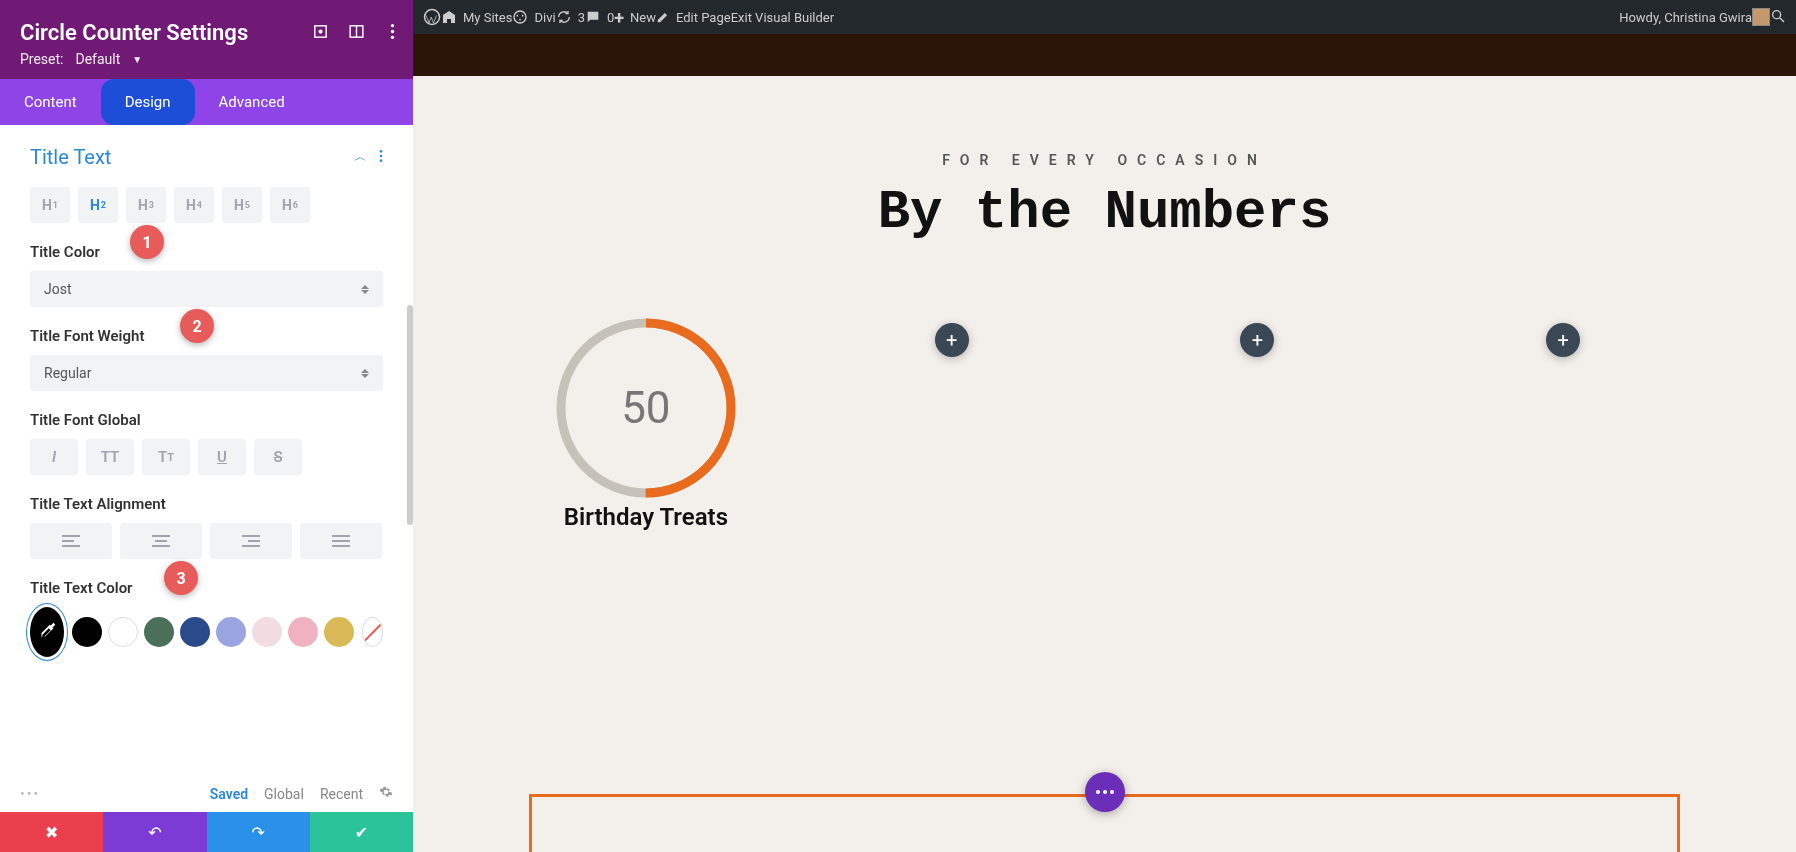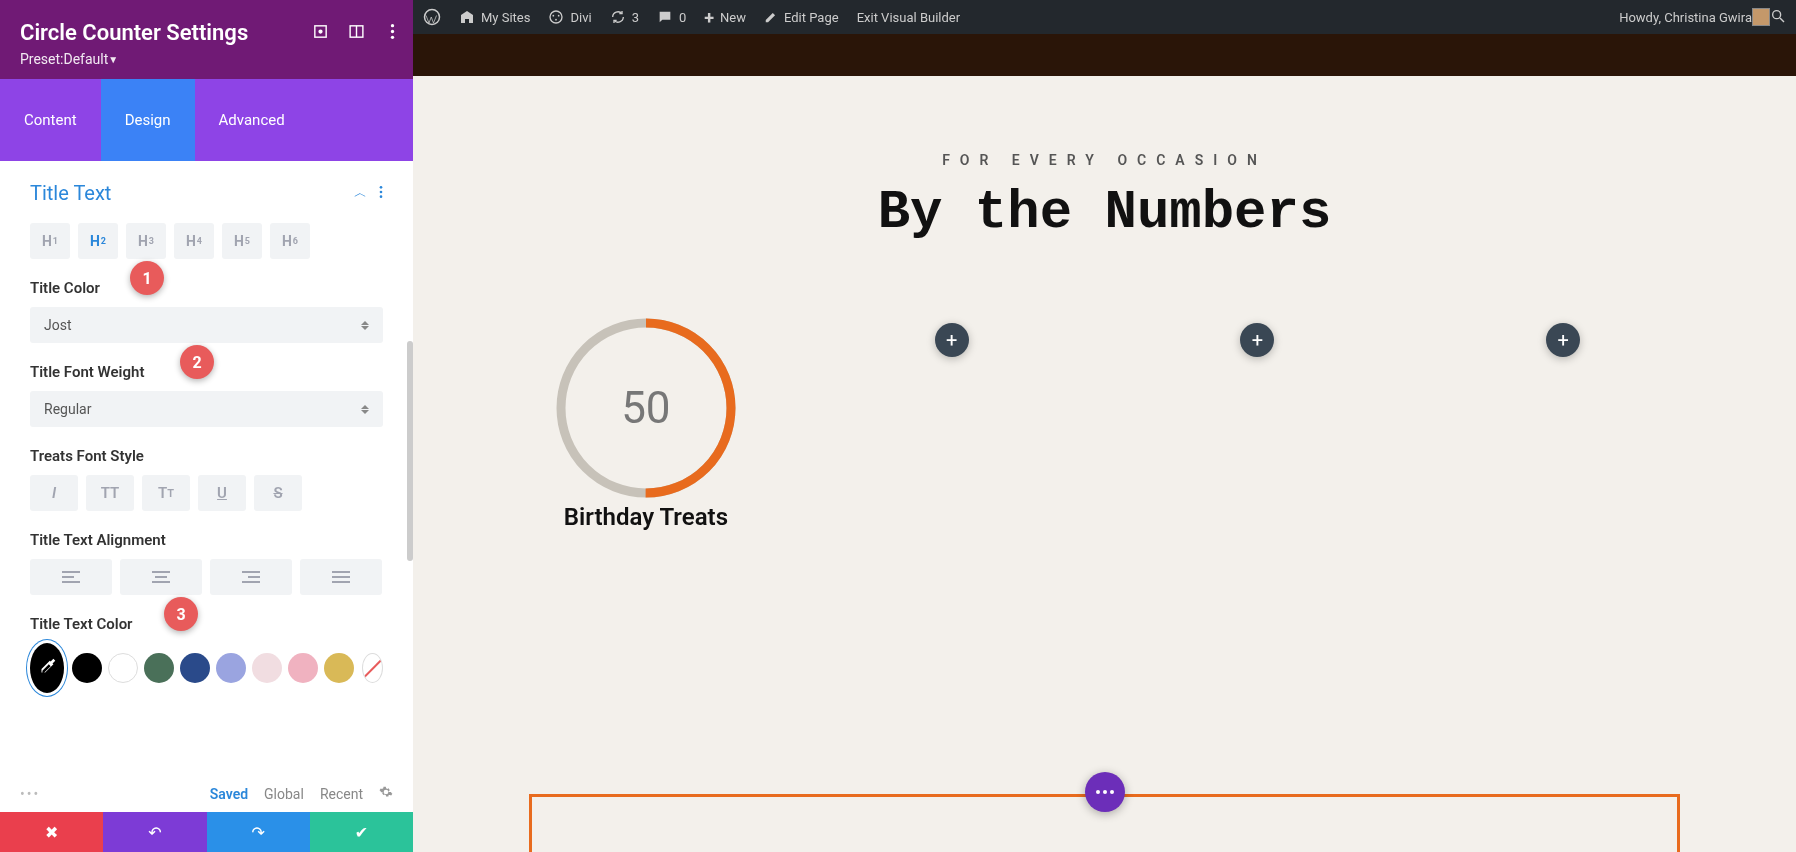--- a/index.html
+++ b/index.html
@@ -2,27 +2,27 @@
 <html><head>
 <meta charset="utf-8">
 <style>
 * { margin: 0; padding: 0; box-sizing: border-box; font-family: -apple-system, BlinkMacSystemFont, "Segoe UI", Roboto, sans-serif; }
 body { width: 1796px; height: 852px; overflow: hidden; background: #f3f0eb; }
 
 
 .panel { position: absolute; left: 0; top: 0; width: 413px; height: 852px; background: #fff; display: flex; flex-direction: column; }
 .panel-header { background: #701a75; color: #fff; padding: 20px 20px 12px; position: relative; }
 .panel-title { font-size: 22px; font-weight: 600; }
-.panel-preset { font-size: 14px; margin-top: 6px; opacity: 0.9; display: flex; align-items: center; gap: 0; }
+.panel-preset { font-size: 14px; margin-top: 6px; opacity: 0.9; display: flex; align-items: center; gap: 12px; }
 .panel-header-icons { position: absolute; right: 12px; top: 22px; display: flex; gap: 18px; }
 .header-icon { width: 18px; height: 18px; cursor: pointer; display: flex; align-items: center; justify-content: center; color: #fff; }
 
 .tabs { background: #8e44e6; display: flex; }
-.tab { padding: 32px 24px; color: #fff; font-size: 15px; cursor: pointer; }
-.tab.active { background: #3b82f6; }
+.tab { padding: 14px 24px; color: #fff; font-size: 15px; cursor: pointer; border-radius: 13px; }
+.tab.active { background: #1d4ed8; }
 
 .scroll-area { flex: 1; overflow-y: auto; padding: 20px 30px 12px; position: relative; }
 .scroll-track { position: absolute; top: 180px; right: 0; width: 6px; height: 220px; background: #ccc; border-radius: 3px; }
 
 .section-title-row { display: flex; align-items: center; justify-content: space-between; margin-bottom: 18px; }
 .section-title { color: #2b87da; font-size: 20px; font-weight: 400; }
 .section-icons { display: flex; gap: 12px; align-items: center; color: #2b87da; }
 
 .field { margin-bottom: 20px; position: relative; }
 .field-label { font-size: 15px; font-weight: 600; color: #333; margin-bottom: 10px; display: block; }
@@ -61,21 +61,21 @@
 
 .bottom-actions { display: flex; height: 40px; }
 .action-btn { flex: 1; display: flex; align-items: center; justify-content: center; color: #fff; cursor: pointer; }
 .action-close { background: #ea3f4d; }
 .action-undo { background: #7d3bd6; }
 .action-redo { background: #2a90e8; }
 .action-save { background: #2bc39a; }
 
 
 .admin-bar { position: absolute; left: 413px; top: 0; right: 0; height: 34px; background: #23282d; color: #ccc; display: flex; align-items: center; padding: 0 10px; font-size: 13px; }
-.admin-left { display: flex; align-items: center; gap: 18px; }
+.admin-left { display: flex; align-items: center; }
 .admin-item { display: flex; align-items: center; gap: 6px; cursor: pointer; }
 .admin-right { margin-left: auto; display: flex; align-items: center; }
 .avatar { width: 18px; height: 18px; background: #c4986a; border: 1px solid #888; }
 
 .hero-strip { position: absolute; left: 413px; top: 34px; right: 0; height: 42px; background: #2a1508; }
 
 
 .preview { position: absolute; left: 413px; top: 76px; right: 0; bottom: 0; background: #f3f0eb; }
 .kicker { text-align: center; letter-spacing: 10px; font-size: 14px; color: #555; margin-top: 76px; font-weight: 600; }
 .headline { text-align: center; font-size: 54px; font-weight: 700; color: #111; margin-top: 14px; font-family: Liberation Mono, monospace; }
@@ -181,21 +181,21 @@
       <div class="select-box">
         <span>Regular</span>
         <span class="select-caret">
             <span class="up"></span>
             <span class="dn"></span>
           </span>
       </div>
     </div>
 
     <div class="field">
-      <span class="field-label">Treats Font Style</span>
+      <span class="field-label">Title Font Global</span>
       <div class="style-btns">
         <div class="style-btn">
             <em>I</em>
           </div>
         <div class="style-btn">TT</div>
         <div class="style-btn">T<span class="small">T</span></div>
         <div class="style-btn">
             <u>U</u>
           </div>
         <div class="style-btn">

